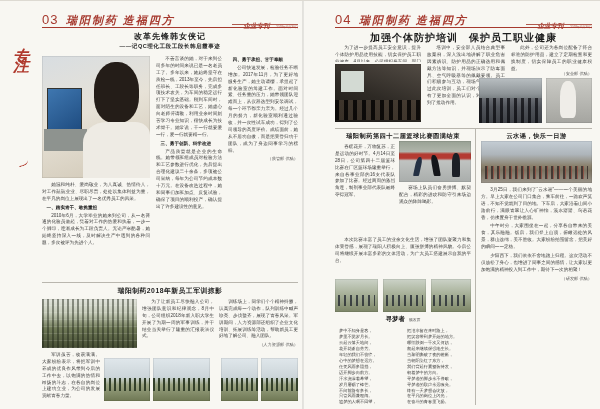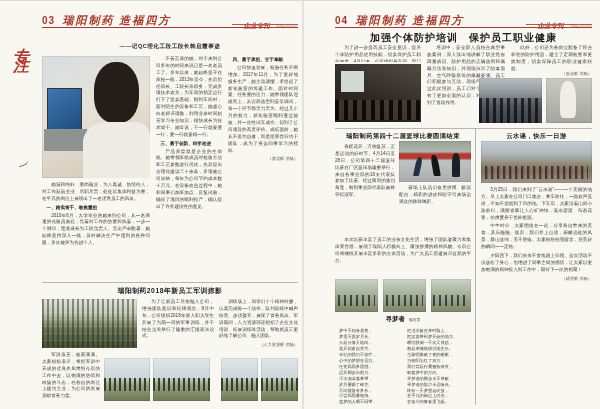--- a/index.html
+++ b/index.html
@@ -2,21 +2,21 @@
 <html><head>
 <meta charset="utf-8">
 <style>
   html,body{margin:0;padding:0;}
   body{width:600px;height:409px;background:#efede7;font-family:"Liberation Sans","DejaVu Sans",sans-serif;}
   .canvas{position:relative;width:600px;height:409px;background:#f8f7f2;overflow:hidden;border-top:1px solid #dddad2;}
   .fold{position:absolute;left:302px;top:0;width:2px;height:409px;background:linear-gradient(90deg,rgba(0,0,0,.06),rgba(0,0,0,.12),rgba(0,0,0,.04));}
   .page{position:absolute;top:0;height:409px;}
   .abs{position:absolute;}
   
-  .pgno{font-size:10px;font-weight:bold;color:#a6392e;letter-spacing:1px;}
+  .pgno{font-size:13px;font-weight:normal;color:#a6392e;letter-spacing:1px;}
   .brand{font-family:"Liberation Serif","DejaVu Serif",serif;font-style:italic;font-weight:bold;font-size:11px;color:#a6392e;letter-spacing:2px;margin-left:3px;}
   .redrule{background:#a6392e;height:1px;}
   .mh{text-align:right;line-height:1.1;}
   .mh-title{font-family:"Liberation Serif","DejaVu Serif",serif;font-style:italic;font-weight:bold;font-size:6.5px;color:#a6392e;}
   .mh-sub{font-size:3.2px;color:#b05a4e;margin-left:2px;}
   .mh-line{background:#b05a4e;height:0.6px;}
   .side-label{writing-mode:vertical-rl;font-family:"Liberation Serif","DejaVu Serif",serif;font-weight:bold;font-style:italic;font-size:16px;color:#b03a2e;letter-spacing:8px;line-height:1;}
   .side-swash{width:10px;height:6px;border-bottom:1.6px solid #b03a2e;border-radius:0 0 60% 20%;transform:rotate(-18deg);}
   
   .h1{font-weight:bold;color:#1c1c1c;text-align:center;font-size:8px;letter-spacing:1px;}
@@ -73,20 +73,21 @@
     <div class="abs mh" style="left:200px;top:13px;width:98px;">
       <span class="mh-title">企业专刊</span>
       <span class="mh-sub">2018年6月30日</span>
     </div>
     <div class="abs mh-line" style="left:232px;top:23px;width:66px;"></div>
     <div class="abs redrule" style="left:42px;top:26px;width:256px;"></div>
 
     <div class="abs side-label" style="left:13px;top:34px;height:110px;">专注</div>
     <div class="abs side-swash" style="left:18px;top:158px;"></div>
 
+    <div class="abs h1" style="left:42px;top:30px;width:256px;">改革先锋韩女侠记</div>
     <div class="abs h1sub" style="left:42px;top:42px;width:256px;">——记QC理化工段工段长韩启霞事迹</div>
 
     <div class="photo ph-desk" style="left:42px;top:55px;width:108px;height:122px;">
       <div class="monitor"></div>
       <div class="monitor2"></div>
       <div class="hair"></div>
       <div class="coat"></div>
     </div>
 
     <div class="abs col" style="left:42px;top:181px;width:108px;height:99px;">

